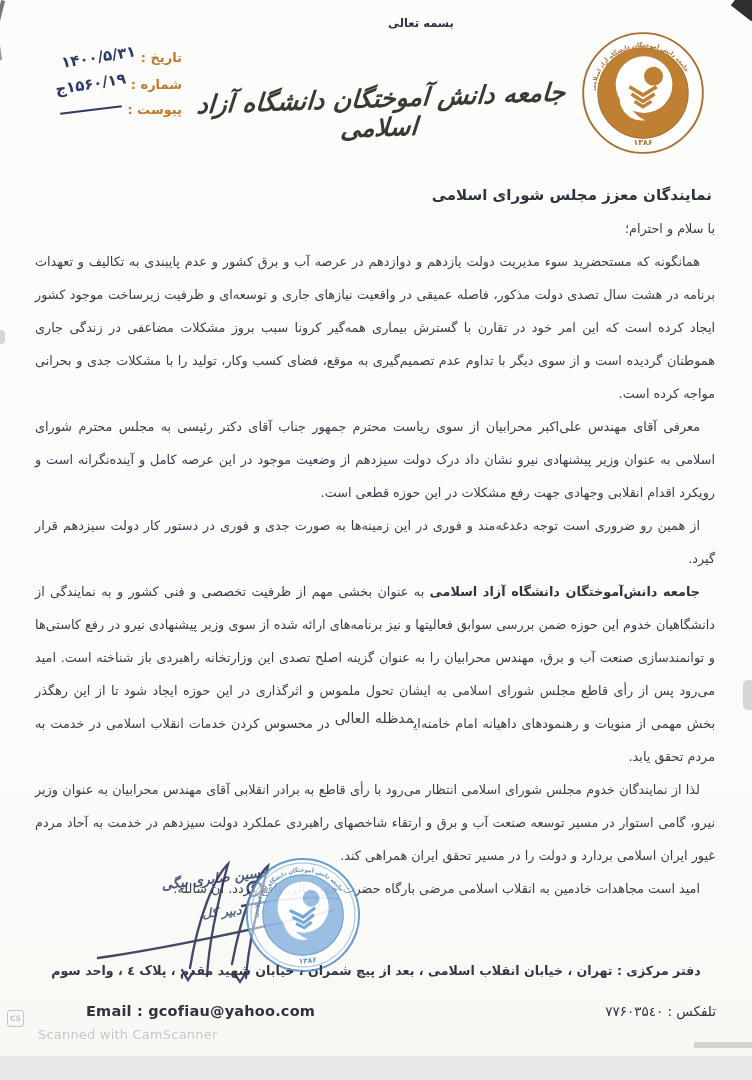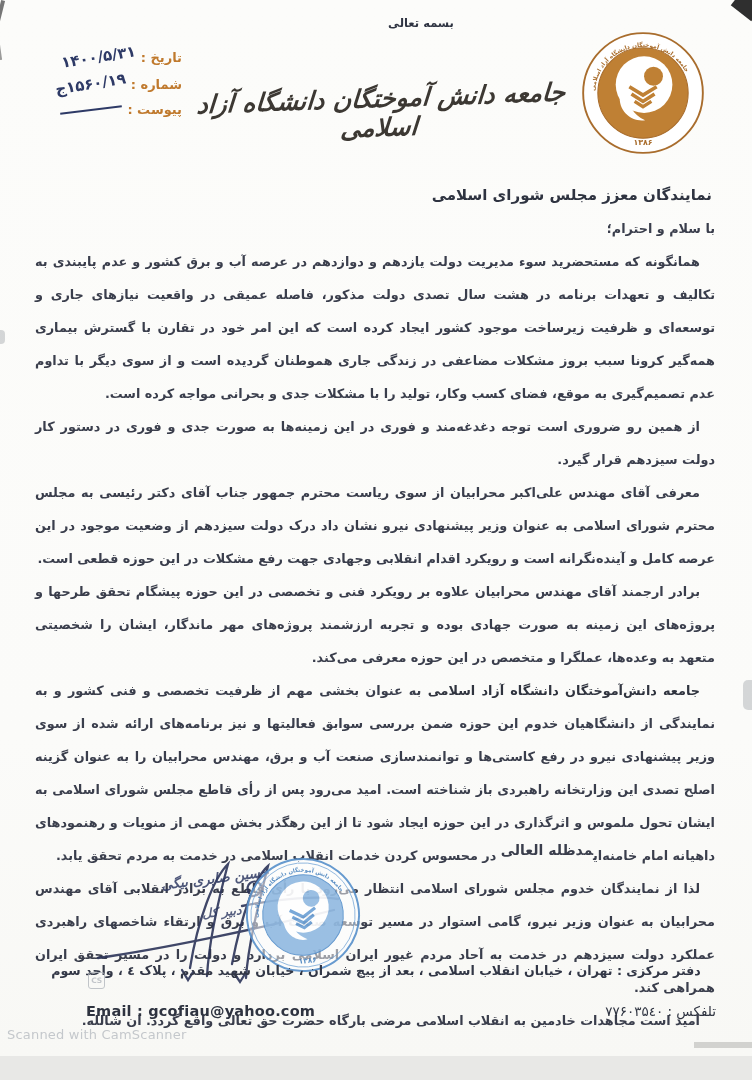--- a/index.html
+++ b/index.html
@@ -27,40 +27,40 @@
   .attach-line{width:62px; height:0; border-top:2.5px solid #2e3a66; transform:rotate(-7deg); margin-left:8px;}
   .org-callig{position:absolute; top:84px; left:190px; width:380px; direction:rtl; text-align:center;
     font-family:"DejaVu Serif","DejaVu Sans",serif;
     font-size:25px; font-weight:bold; font-style:italic; color:#3c3833;
     transform:rotate(-2deg) skewX(-6deg); letter-spacing:-1px;}
   .logo{position:absolute; top:30px; left:580px; width:126px; height:126px;}
   
   .recipient{position:absolute; top:186px; right:40px; direction:rtl; font-size:15px; font-weight:bold; color:#2e3340;}
   .body-text{position:absolute; top:212px; right:37px; left:35px; direction:rtl; text-align:justify;
     font-size:12.8px; line-height:33px; color:#3a3e4c;}
-  .body-text p{margin:0; text-indent:15px;font-weight:bold;}
+  .body-text p{margin:0; text-indent:15px;}
   .body-text p.salutation{text-indent:0;}
   .sup{font-size:14px; vertical-align:super; line-height:0;}
   b.lead{color:#30343f;}
   
   .sig-block{position:absolute; top:846px; left:92px; width:260px; height:140px;}
   .sig-strokes{position:absolute; top:0; left:0;}
   .sig-name{position:absolute; top:24px; left:48px; width:150px; text-align:center; direction:rtl;
     font-style:italic; font-weight:bold; font-size:13.5px; color:#2f3a63; opacity:.85; transform:rotate(-7deg); letter-spacing:1px;}
   .sig-title{position:absolute; top:58px; left:110px; direction:rtl; font-style:italic; font-weight:bold;
     font-size:12.5px; color:#2f3a63; opacity:.8; transform:rotate(-5deg);}
   .stamp{position:absolute; top:856px; left:244px; width:118px; height:118px; opacity:.92; transform:rotate(-6deg);}
   
   .footer-address{position:absolute; top:963px; left:28px; right:28px; direction:rtl; text-align:center;
     font-weight:bold; font-size:12.6px; color:#323746;}
   .footer-row{position:absolute; top:1003px; left:55px; right:36px; display:flex; justify-content:space-between; align-items:center;}
   .footer-email{direction:ltr; font-weight:bold; font-size:14.5px; color:#2e3340; letter-spacing:.2px;margin-left:31px;}
   .footer-fax{direction:rtl; font-weight:normal; font-size:13.5px; color:#2e3340; letter-spacing:.5px;}
   
-  .watermark{position:absolute; left:7px; bottom:14px; display:flex; align-items:center; gap:6px; opacity:.85;flex-direction:column;}
+  .watermark{position:absolute; left:7px; bottom:14px; display:flex; align-items:center; gap:14px; opacity:.85;}
   .wm-icon{width:15px; height:15px; border:1.6px solid #b8bcc2; border-radius:3px; color:#b8bcc2;
     font-size:7.5px; font-weight:bold; display:flex; align-items:center; justify-content:center;}
   .wm-text{color:#bcc0c5; font-size:13px; font-weight:500; letter-spacing:.2px;margin-top:32px;}
 </style>
 </head>
 <body>
 
 <div class="page">
 
   <div class="art-tr"></div>
@@ -111,23 +111,22 @@
       <path d="M52,68 L60,73 L68,68" fill="none" stroke="#bf8034" stroke-width="3.2"></path>
       <text x="60" y="110" text-anchor="middle" font-size="7.5" font-weight="bold" fill="#a96d2d">۱۳۸۶</text>
     </svg>
   </div>
 
   <div class="recipient">نمایندگان معزز مجلس شورای اسلامی</div>
 
   <div class="body-text">
     <p class="salutation">با سلام و احترام؛</p>
     <p>همانگونه که مستحضرید سوء مدیریت دولت یازدهم و دوازدهم در عرصه آب و برق کشور و عدم پایبندی به تکالیف و تعهدات برنامه در هشت سال تصدی دولت مذکور، فاصله عمیقی در واقعیت نیازهای جاری و توسعه‌ای و ظرفیت زیرساخت موجود کشور ایجاد کرده است که این امر خود در تقارن با گسترش بیماری همه‌گیر کرونا سبب بروز مشکلات مضاعفی در زندگی جاری هموطنان گردیده است و از سوی دیگر با تداوم عدم تصمیم‌گیری به موقع، فضای کسب وکار، تولید را با مشکلات جدی و بحرانی مواجه کرده است.</p>
+    <p>معرفی آقای مهندس علی‌اکبر محرابیان از سوی ریاست محترم جمهور جناب آقای دکتر رئیسی به مجلس محترم شورای اسلامی به عنوان وزیر پیشنهادی نیرو نشان داد درک دولت سیزدهم از وضعیت موجود در این عرصه کامل و آینده‌نگرانه است و رویکرد اقدام انقلابی وجهادی جهت رفع مشکلات در این حوزه قطعی است.</p>
     <p>از همین رو ضروری است توجه دغدغه‌مند و فوری در این زمینه‌ها به صورت جدی و فوری در دستور کار دولت سیزدهم قرار گیرد.</p>
-    <p>معرفی آقای مهندس علی‌اکبر محرابیان از سوی ریاست محترم جمهور جناب آقای دکتر رئیسی به مجلس محترم شورای اسلامی به عنوان وزیر پیشنهادی نیرو نشان داد درک دولت سیزدهم از وضعیت موجود در این عرصه کامل و آینده‌نگرانه است و رویکرد اقدام انقلابی وجهادی جهت رفع مشکلات در این حوزه قطعی است.</p>
-    <p>برادر ارجمند آقای مهندس محرابیان علاوه بر رویکرد فنی و تخصصی در این حوزه پیشگام تحقق طرحها و پروژه‌های این زمینه به صورت جهادی بوده و تجربه ارزشمند پروژه‌های مهر ماندگار، ایشان را شخصیتی متعهد به وعده‌ها، عملگرا و متخصص در این حوزه معرفی می‌کند.</p>
     <p><b class="lead">جامعه دانش‌آموختگان دانشگاه آزاد اسلامی</b> <span>به عنوان بخشی مهم از ظرفیت تخصصی و فنی کشور و به نمایندگی از دانشگاهیان خدوم این حوزه ضمن بررسی سوابق فعالیتها و نیز برنامه‌های ارائه شده از سوی وزیر پیشنهادی نیرو در رفع کاستی‌ها و توانمندسازی صنعت آب و برق، مهندس محرابیان را به عنوان گزینه اصلح تصدی این وزارتخانه راهبردی باز شناخته است. امید می‌رود پس از رأی قاطع مجلس شورای اسلامی به ایشان تحول ملموس و اثرگذاری در این حوزه ایجاد شود تا از این رهگذر بخش مهمی از منویات و رهنمودهای داهیانه امام خامنه‌ای</span><span class="sup">مدظله العالی</span> <span>در محسوس کردن خدمات انقلاب اسلامی در خدمت به مردم تحقق یابد.</span></p>
     <p>لذا از نمایندگان خدوم مجلس شورای اسلامی انتظار می‌رود با رأی قاطع به برادر انقلابی آقای مهندس محرابیان به عنوان وزیر نیرو، گامی استوار در مسیر توسعه صنعت آب و برق و ارتقاء شاخصهای راهبردی عملکرد دولت سیزدهم در خدمت به آحاد مردم غیور ایران اسلامی بردارد و دولت را در مسیر تحقق ایران همراهی کند.</p>
     <p>امید است مجاهدات خادمین به انقلاب اسلامی مرضی بارگاه حضرت حق تعالی واقع گردد. ان شالله.</p>
   </div>
 
   <div class="sig-block">
     <svg class="sig-strokes" width="260" height="140" viewBox="0 0 260 140">
       <g fill="none" stroke="#2c3459" stroke-width="2.3" stroke-linecap="round" opacity="0.9">
         <path d="M6,112 C70,103 170,82 242,64"></path>
         <path d="M98,122 C106,72 122,32 136,18 C126,55 117,96 115,130"></path>

